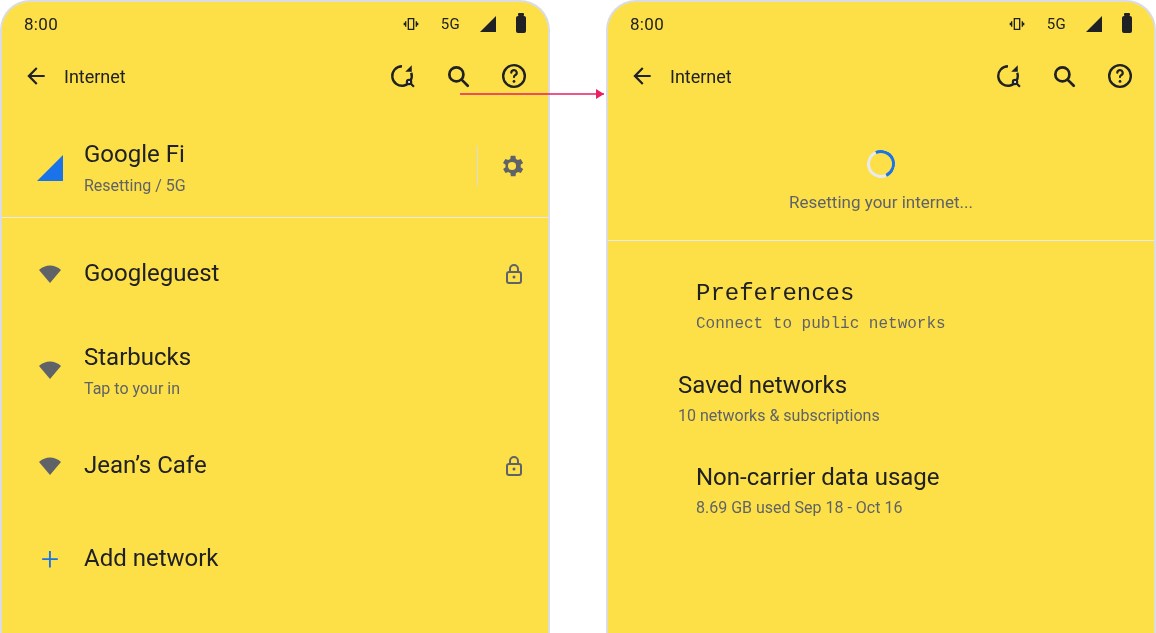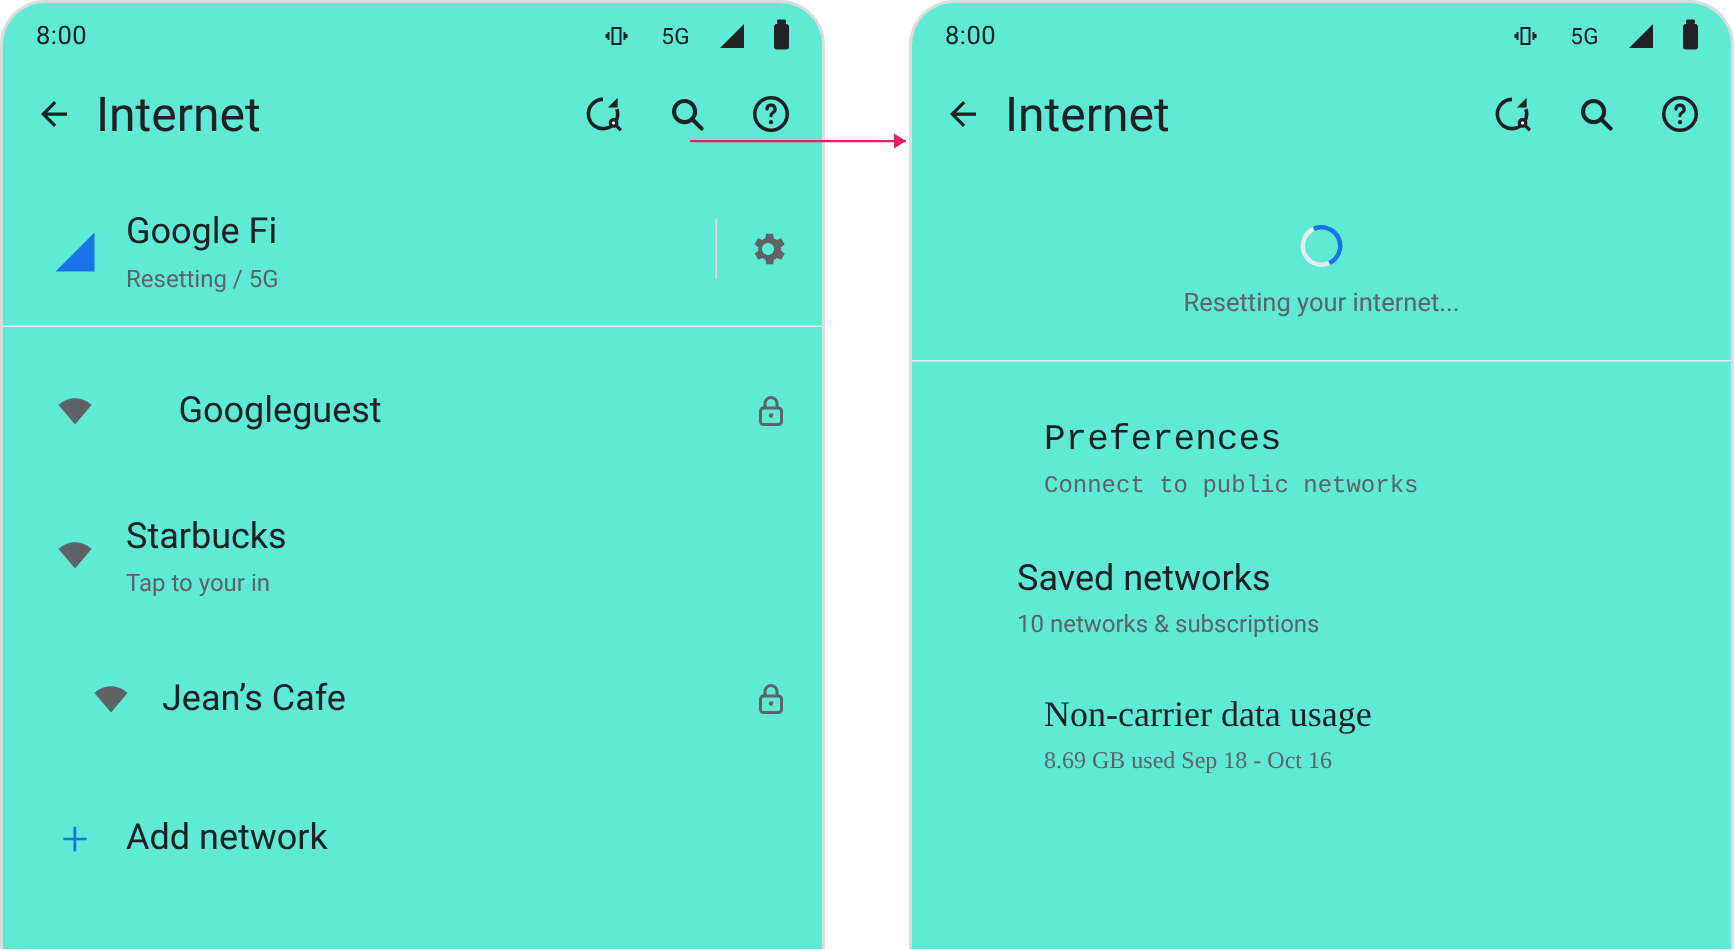--- a/index.html
+++ b/index.html
@@ -1,37 +1,37 @@
 <!DOCTYPE html>
 <html><head>
 <meta charset="utf-8">
 <style>
   * { box-sizing: border-box; }
   html, body { margin:0; padding:0; background:#fff; font-family: Roboto, "Segoe UI", Arial, sans-serif; color:#202124; }
   .stage { position:relative; width:1156px; height:633px; }
   .phone {
     position:absolute; top:0; width:550px; height:633px;
     border:2px solid #dadce0; border-bottom:none; border-radius:30px 30px 0 0;
-    overflow:hidden; background:#5eead4;
+    overflow:hidden; background:#fde047;
   }
   .phone.left { left:0; }
   .phone.right { right:0; }
 
   
   .statusbar { display:flex; justify-content:space-between; align-items:center; padding:12px 22px 10px; font-size:17px; letter-spacing:0.3px;}
   .status-right { display:flex; align-items:center; gap:20px; }
   .status-right span { font-size:15px; }
   .tri-signal { width:0; height:0; border-left:16px solid transparent; border-bottom:16px solid #202124; }
   .battery { width:10px; height:17px; background:#202124; border-radius:2px; position:relative; }
   .battery:before { content:""; position:absolute; top:-3px; left:2px; width:6px; height:3px; background:#202124; border-radius:1px; }
 
   
   .appbar { display:flex; align-items:center; padding:8px 10px 24px 10px; }
   .appbar .back { width:48px; height:48px; display:flex; align-items:center; justify-content:center; cursor:pointer; }
-  .appbar .title { font-size:32px; font-weight:400; flex:1; margin-left:4px; }
+  .appbar .title { font-size:18px; font-weight:400; flex:1; margin-left:4px; }
   .appbar .actions { display:flex; gap:8px; }
   .iconbtn { width:36px; height:36px; display:flex; align-items:center; justify-content:center; cursor:pointer; margin: 0 6px;}
 
   
   .row { display:flex; align-items:center; padding:14px 22px; min-height:76px; }
   .row .slot-icon { width:52px; display:flex; align-items:center; justify-content:center; }
   .row .slot-text { flex:1; padding-left:8px; }
   .row .slot-text .primary { font-size:24px; color:#202124; line-height:1.4; }
   .row .slot-text .secondary { font-size:16px; color:#5f6368; margin-top:4px; }
   .row .slot-trail { display:flex; align-items:center; }
@@ -117,21 +117,21 @@
         <div>
           <svg width="28" height="28" viewBox="0 0 24 24">
               <path fill="#5f6368" d="M19.4 13a7.5 7.5 0 0 0 .1-1 7.5 7.5 0 0 0-.1-1l2.1-1.6-2-3.5-2.5 1a7.3 7.3 0 0 0-1.7-1l-.4-2.6h-4l-.4 2.6a7.3 7.3 0 0 0-1.7 1l-2.5-1-2 3.5L6.5 11a7.5 7.5 0 0 0-.1 1 7.5 7.5 0 0 0 .1 1l-2.1 1.6 2 3.5 2.5-1a7.3 7.3 0 0 0 1.7 1l.4 2.6h4l.4-2.6a7.3 7.3 0 0 0 1.7-1l2.5 1 2-3.5zM12 15.5A3.5 3.5 0 1 1 15.5 12 3.5 3.5 0 0 1 12 15.5z"></path>
             </svg>
         </div>
       </div>
     </div>
 
     <div class="divider"></div>
 
-    <div class="row" style="min-height:96px;gap:35px;">
+    <div class="row" style="min-height:96px;">
       <div class="slot-icon">
         <svg width="30" height="24" viewBox="0 0 24 24">
             <path fill="#5f6368" d="M12 21 1 8c6-6 16-6 22 0z"></path>
           </svg>
       </div>
       <div class="slot-text">
         <div class="primary">Googleguest</div>
       </div>
       <div class="slot-trail">
         <svg width="24" height="24" viewBox="0 0 24 24">
@@ -147,21 +147,21 @@
         <svg width="30" height="24" viewBox="0 0 24 24">
             <path fill="#5f6368" d="M12 21 1 8c6-6 16-6 22 0z"></path>
           </svg>
       </div>
       <div class="slot-text">
         <div class="primary">Starbucks</div>
         <div class="secondary">Tap to your in</div>
       </div>
     </div>
 
-    <div class="row" style="min-height:96px;margin-left:24px;">
+    <div class="row" style="min-height:96px;">
       <div class="slot-icon">
         <svg width="30" height="24" viewBox="0 0 24 24">
             <path fill="#5f6368" d="M12 21 1 8c6-6 16-6 22 0z"></path>
           </svg>
       </div>
       <div class="slot-text">
         <div class="primary">Jean’s Cafe</div>
       </div>
       <div class="slot-trail">
         <svg width="24" height="24" viewBox="0 0 24 24">
@@ -249,20 +249,20 @@
     </div>
 
     <div class="row" style="padding-left:16px; min-height:92px;">
       <div class="slot-text" style="padding-left:54px;">
         <div class="primary">Saved networks</div>
         <div class="secondary">10 networks &amp; subscriptions</div>
       </div>
     </div>
 
     <div class="row" style="padding-left:34px; min-height:92px;">
-      <div class="slot-text" style="padding-left:54px;font-family:Liberation Serif, serif;">
+      <div class="slot-text" style="padding-left:54px;">
         <div class="primary">Non-carrier data usage</div>
         <div class="secondary">8.69 GB used Sep 18 - Oct 16</div>
       </div>
     </div>
   </div>
 
 </div>
 
 </body></html>

